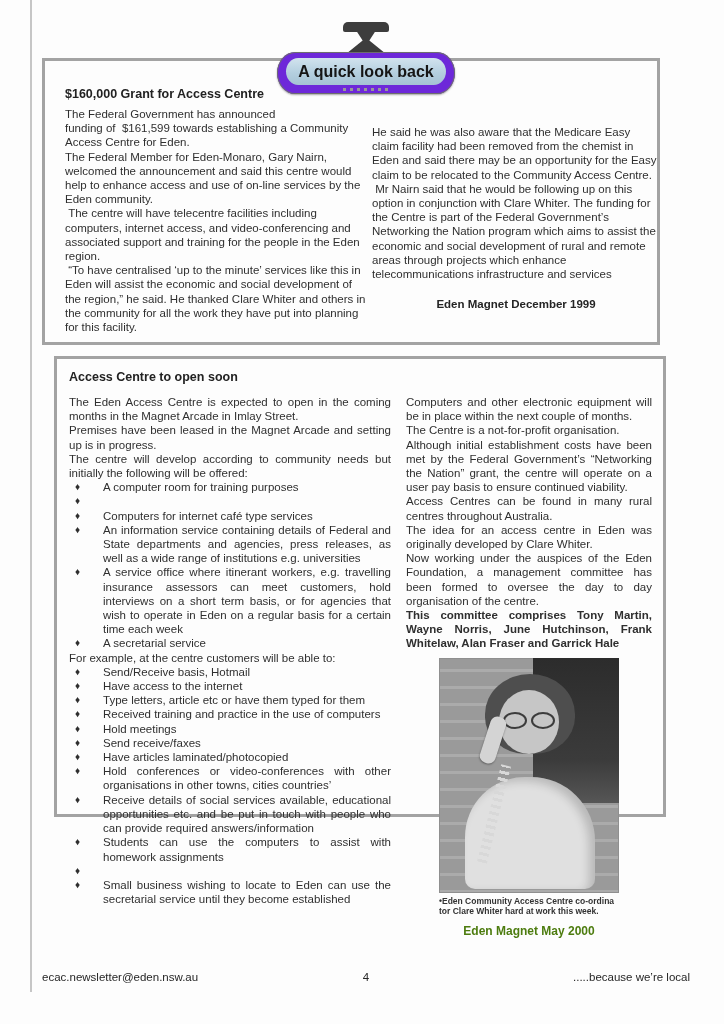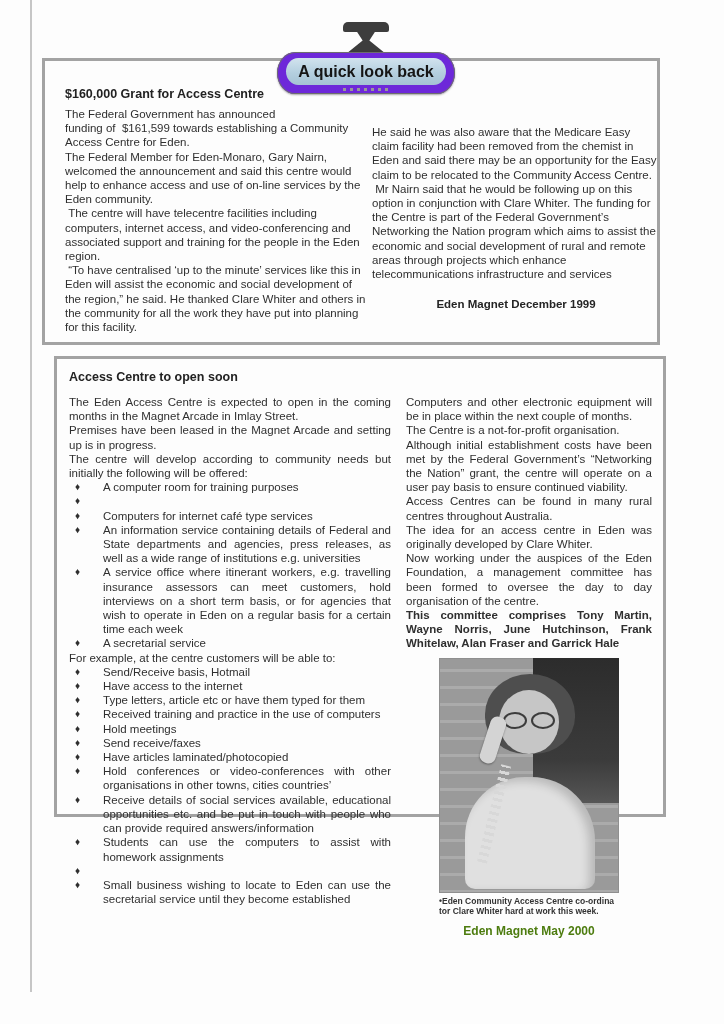--- a/index.html
+++ b/index.html
@@ -208,13 +208,18 @@
         <div class="photo-shirt"></div>
         <div class="photo-phone"></div>
         <div class="photo-cord"></div>
       </div>
       <div class="photo-caption">•Eden Community Access Centre co-ordina
 tor Clare Whiter hard at work this week.</div>
       <div class="source2">Eden Magnet  May 2000</div>
     </div>
   </div>
 
+  <div class="footer">
+    <span class="footer-email">ecac.newsletter@eden.nsw.au</span>
+    <span class="footer-page">4</span>
+    <span class="footer-tagline">.....because we’re local</span>
+  </div>
 </div>
 
 </body></html>

